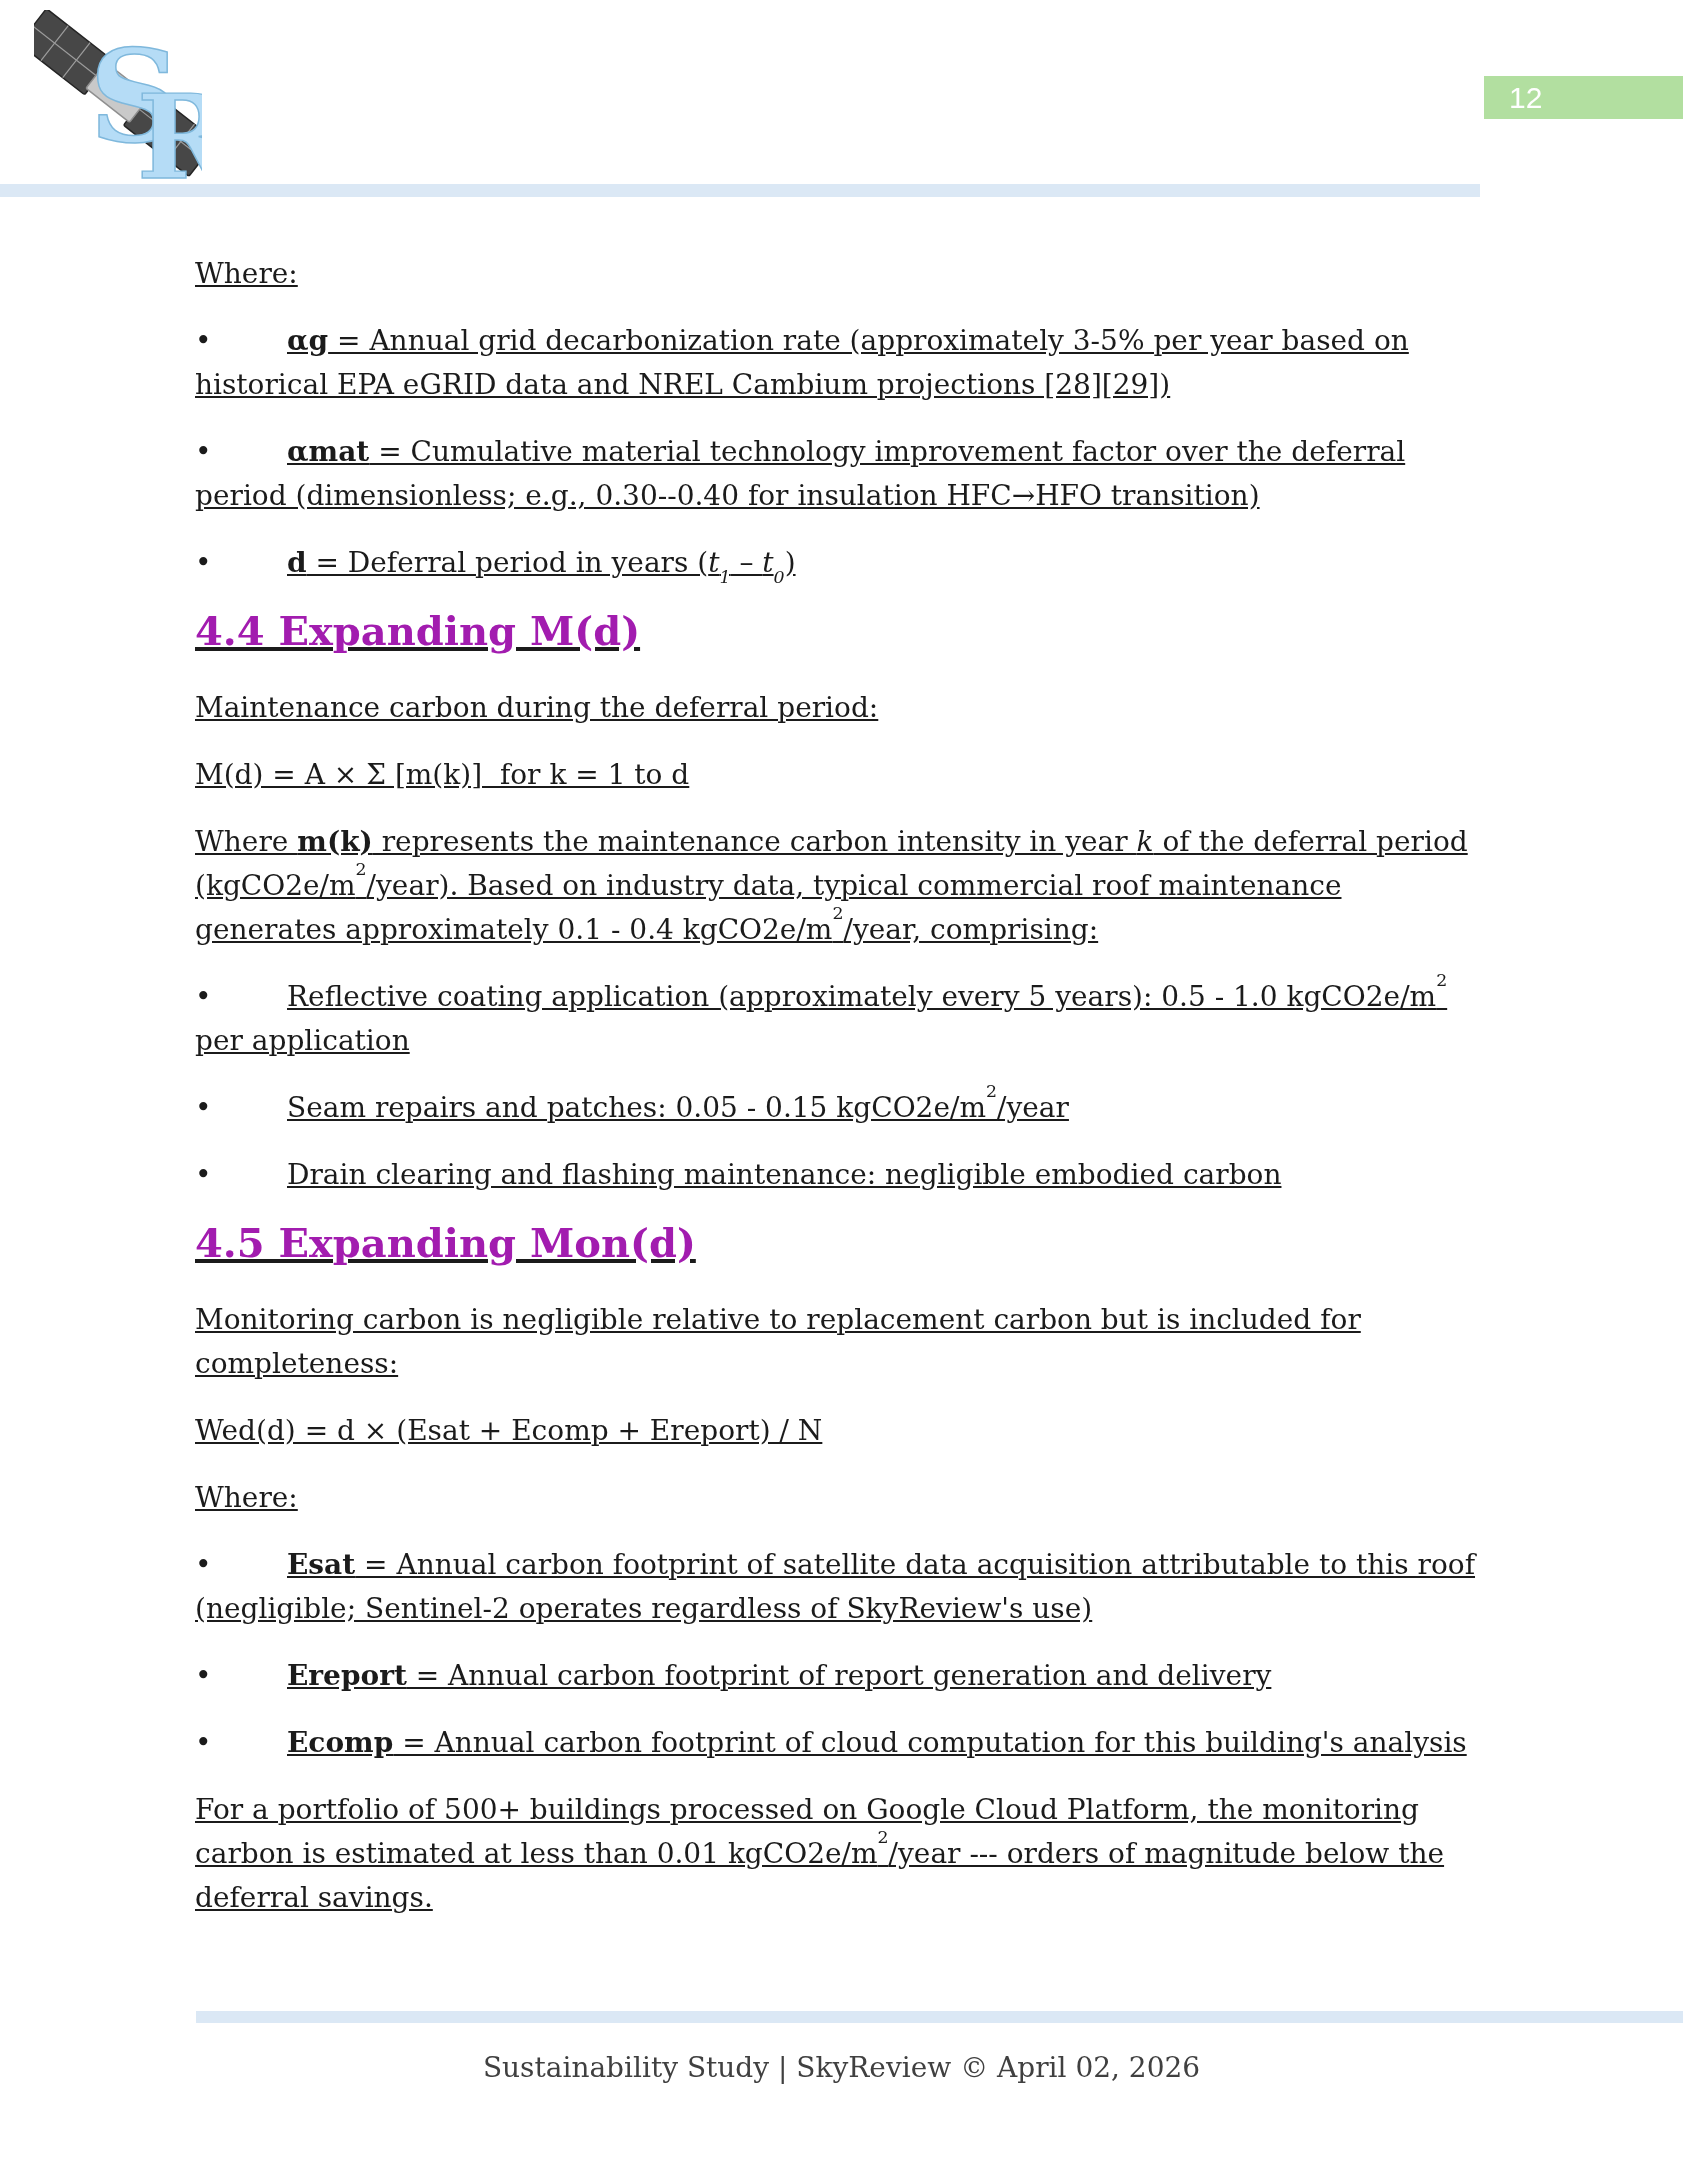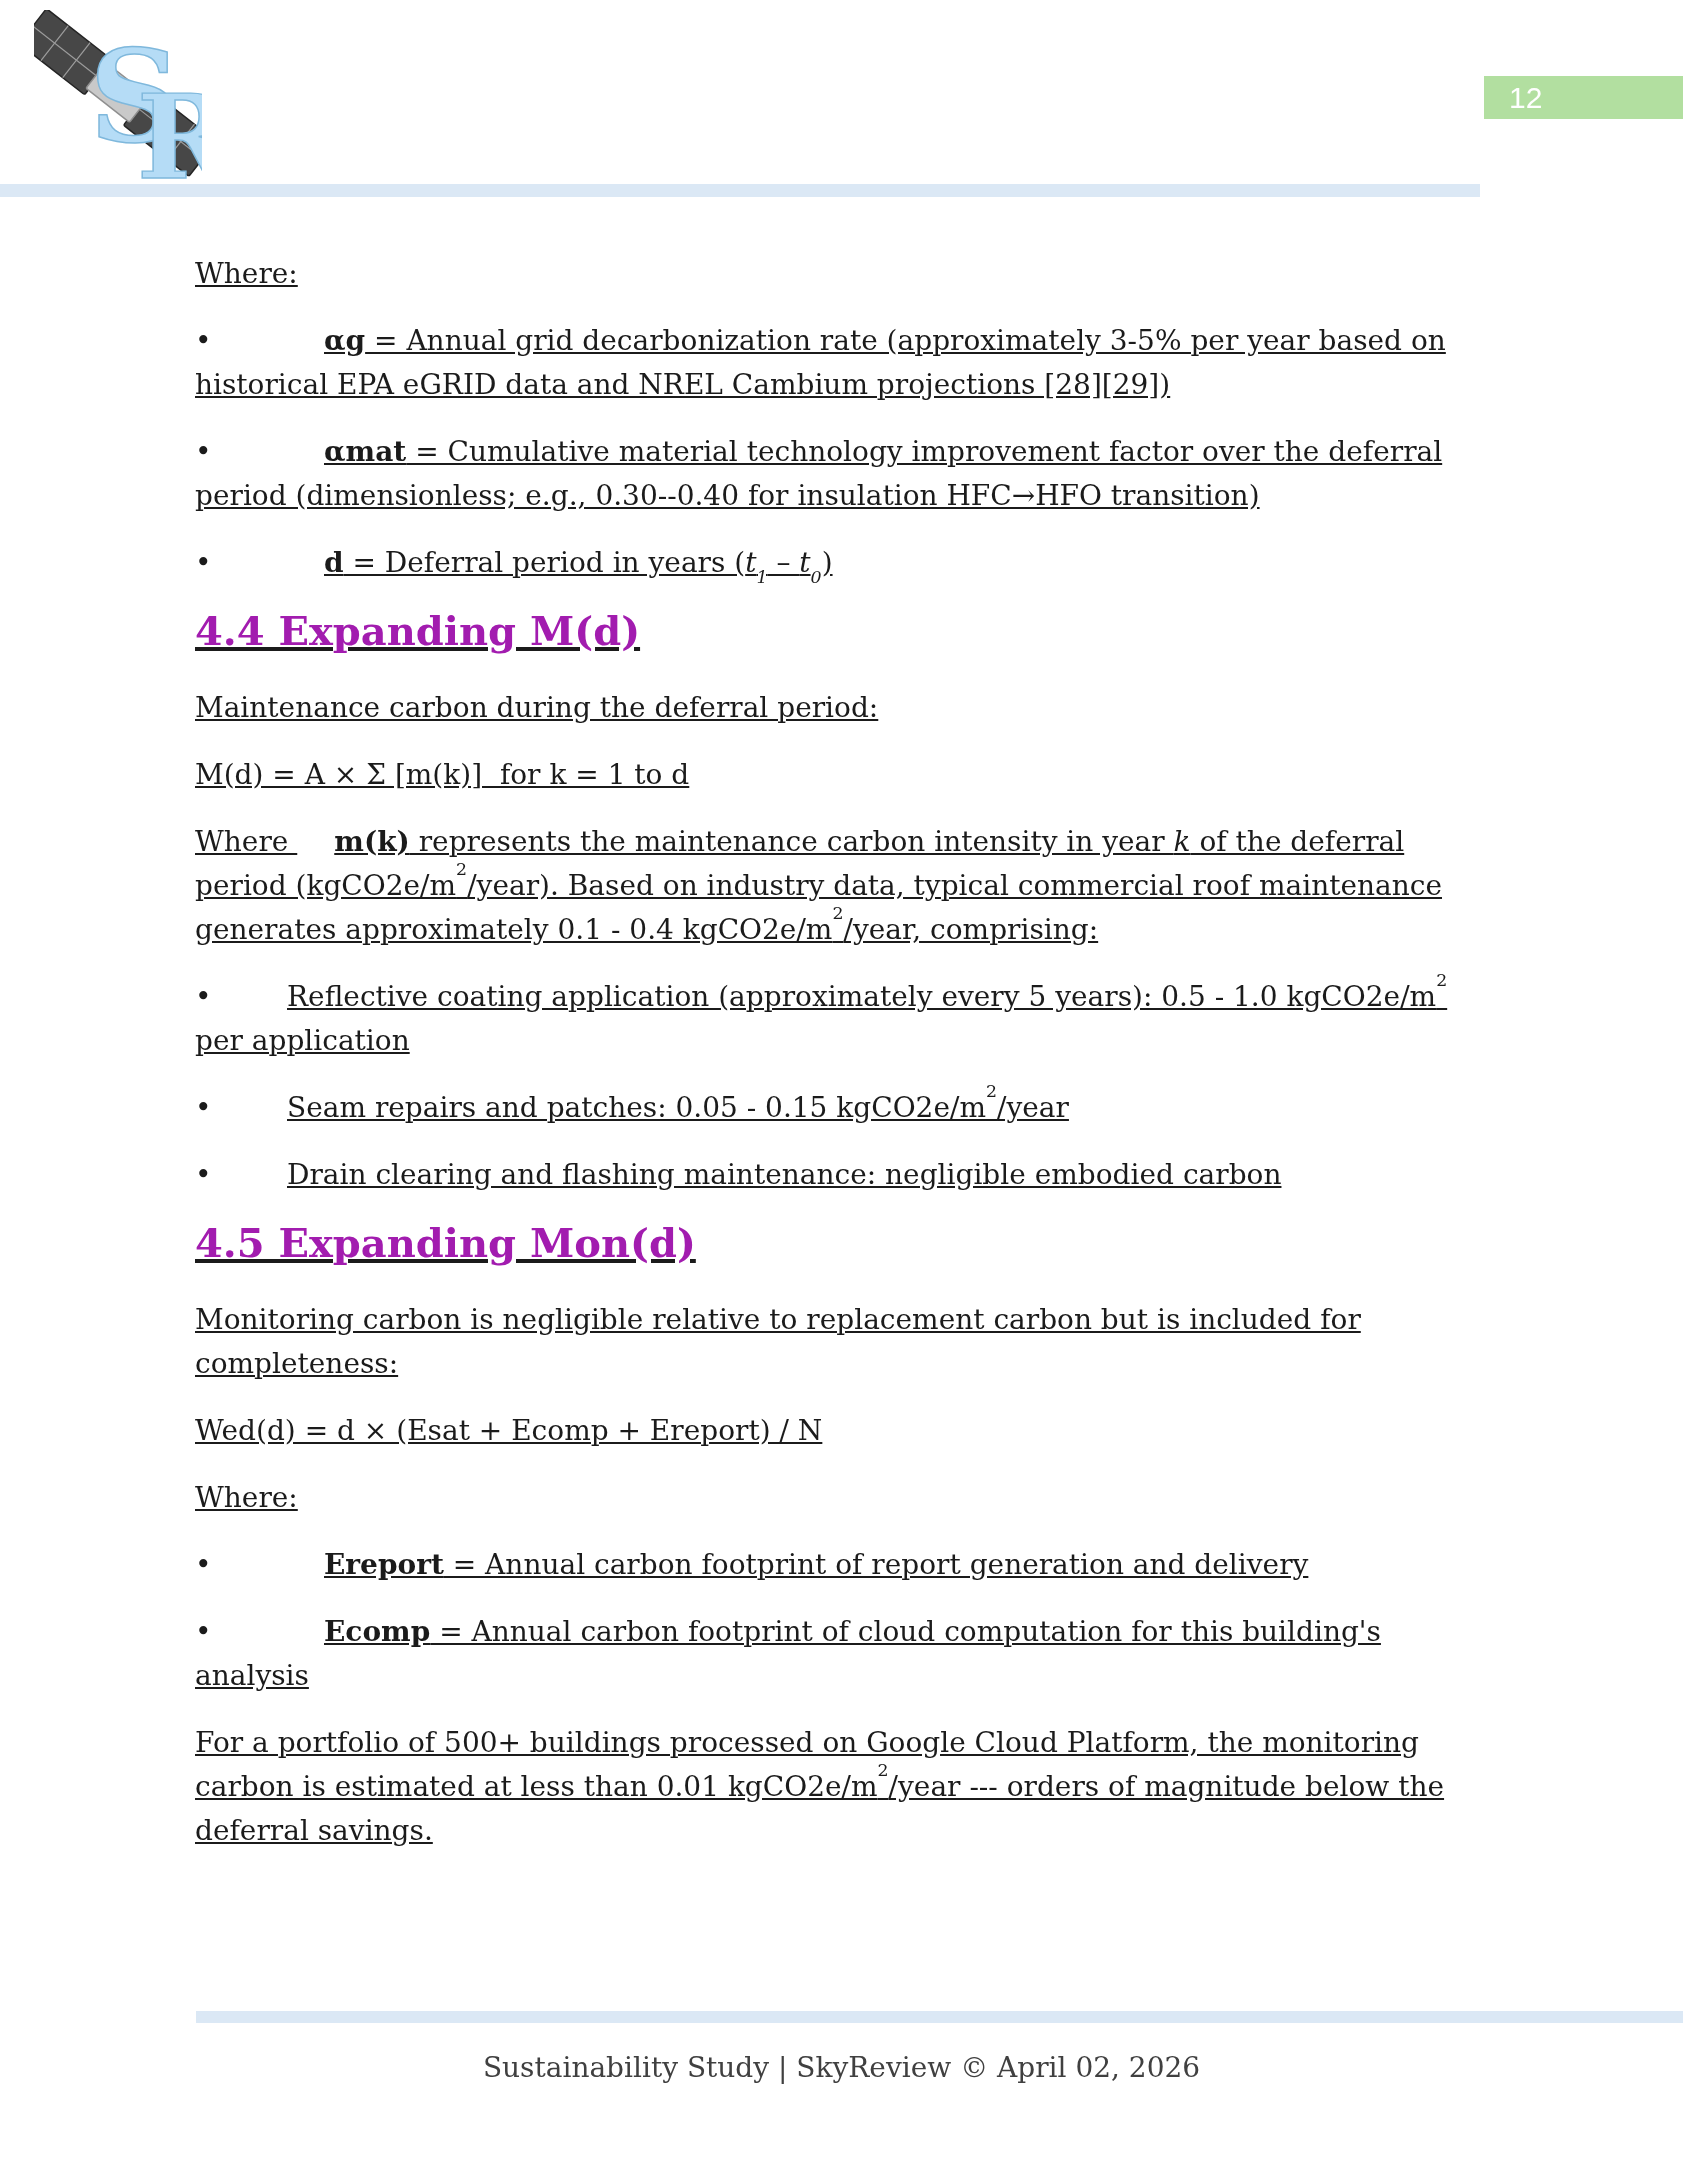--- a/index.html
+++ b/index.html
@@ -35,21 +35,21 @@
   .content p { margin:0 0 23px 0; }
   .content h2 {
     font-size:40px; line-height:46px; font-weight:bold; color:#a21caf;
     margin:12px 0 32px 0;
   }
   .bullet {
     display:inline-block; width:92px; color:#1b1b1b;
   }
   sup { font-size:0.62em; line-height:0; position:relative; top:-0.55em; }
   sub { font-size:0.62em; line-height:0; position:relative; top:0.28em; }
-  b { font-weight:bold;margin-left:37px; }
+  b { font-weight:bold; }
   i { font-style:italic; }
   
   .footer-bar {
     position:absolute; left:196px; top:2011px; width:1487px; height:12px;
     background:#dbe8f5;
   }
   .footer-text {
     position:absolute; left:0; top:2051px; width:1683px;
     text-align:center; font-size:28px; line-height:34px; color:#404040;
   }
@@ -96,20 +96,21 @@
       <p>Maintenance carbon during the deferral period:</p>
       <p>M(d) = A × Σ [m(k)]&nbsp; for k = 1 to d</p>
       <p>Where <b>m(k)</b> represents the maintenance carbon intensity in year <i>k</i> of the deferral period (kgCO2e/m<sup>2</sup>/year). Based on industry data, typical commercial roof maintenance generates approximately 0.1 - 0.4 kgCO2e/m<sup>2</sup>/year, comprising:</p>
       <p><span class="bullet">•</span>Reflective coating application (approximately every 5 years): 0.5 - 1.0 kgCO2e/m<sup>2</sup> per application</p>
       <p><span class="bullet">•</span>Seam repairs and patches: 0.05 - 0.15 kgCO2e/m<sup>2</sup>/year</p>
       <p><span class="bullet">•</span>Drain clearing and flashing maintenance: negligible embodied carbon</p>
       <h2>4.5 Expanding Mon(d)</h2>
       <p>Monitoring carbon is negligible relative to replacement carbon but is included for completeness:</p>
       <p>Wed(d) = d × (Esat + Ecomp + Ereport) / N</p>
       <p>Where:</p>
+      <p><span class="bullet">•</span><b>Esat</b> = Annual carbon footprint of satellite data acquisition attributable to this roof (negligible; Sentinel-2 operates regardless of SkyReview's use)</p>
       <p><span class="bullet">•</span><b>Ereport</b> = Annual carbon footprint of report generation and delivery</p>
       <p><span class="bullet">•</span><b>Ecomp</b> = Annual carbon footprint of cloud computation for this building's analysis</p>
       <p>For a portfolio of 500+ buildings processed on Google Cloud Platform, the monitoring carbon is estimated at less than 0.01 kgCO2e/m<sup>2</sup>/year --- orders of magnitude below the deferral savings.</p>
     </div>
 
   <div class="footer-bar"></div>
   <div class="footer-text">Sustainability Study | SkyReview © April 02, 2026</div>
 
 </div>
 

